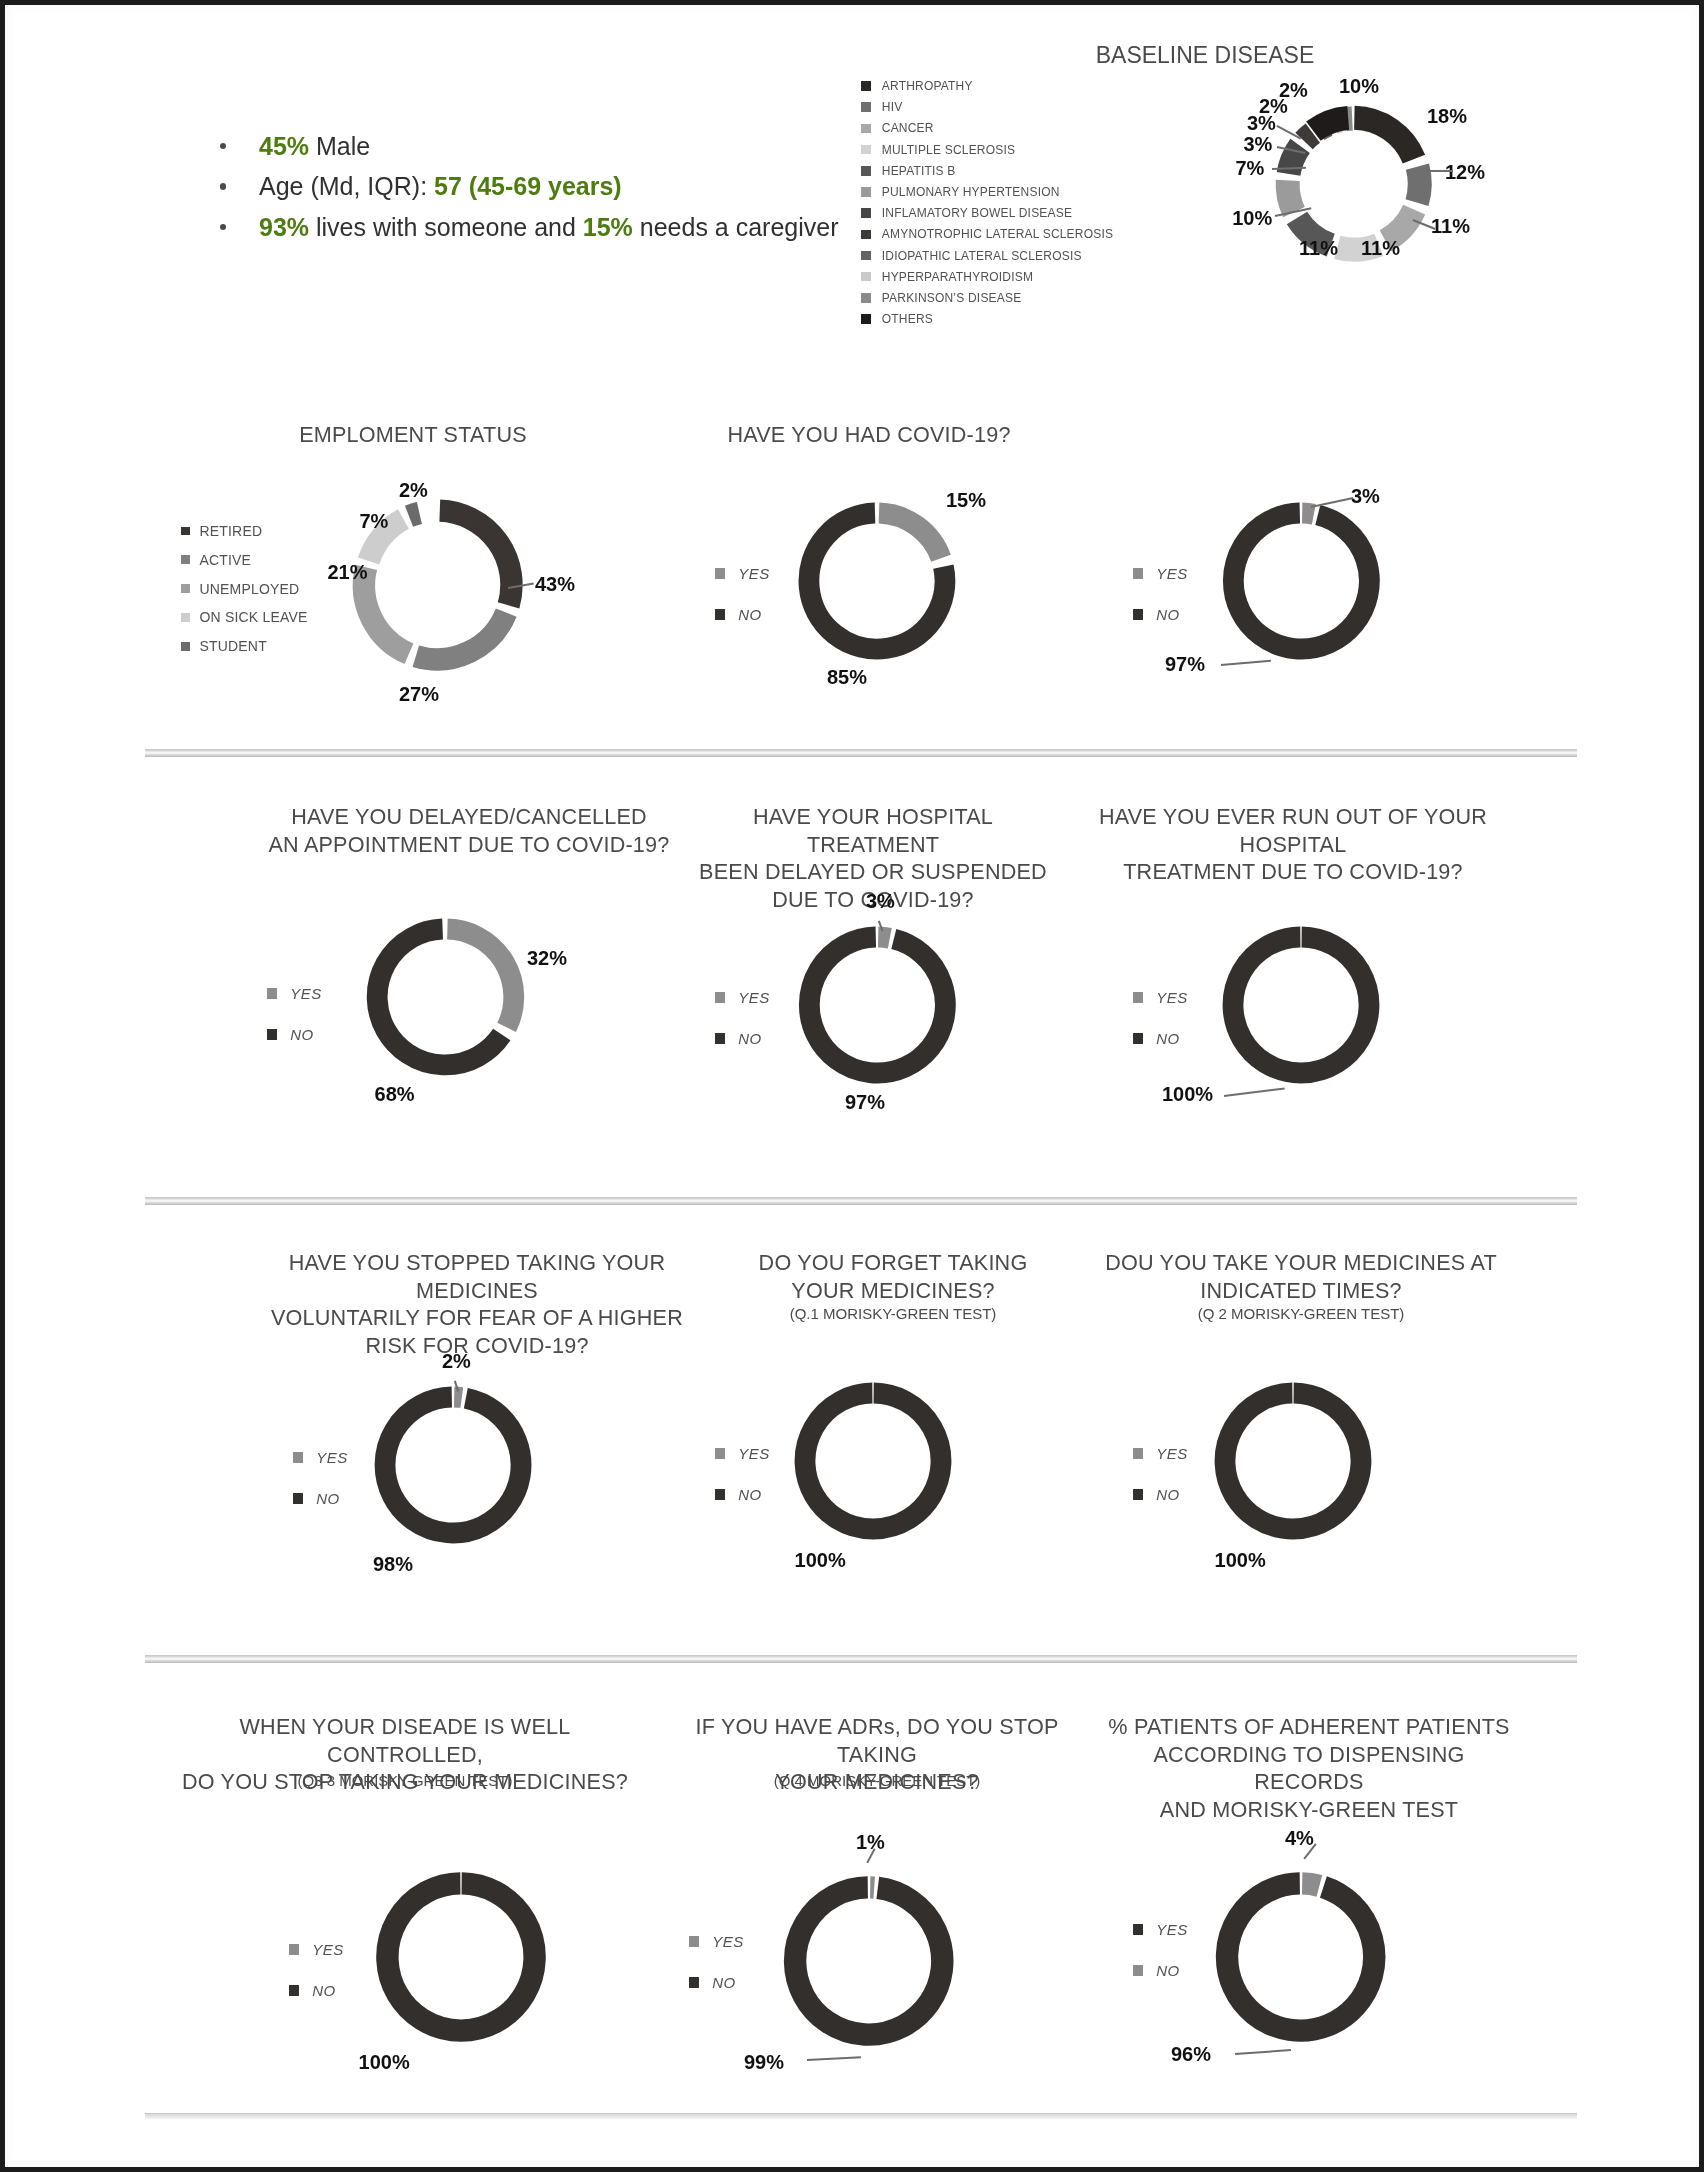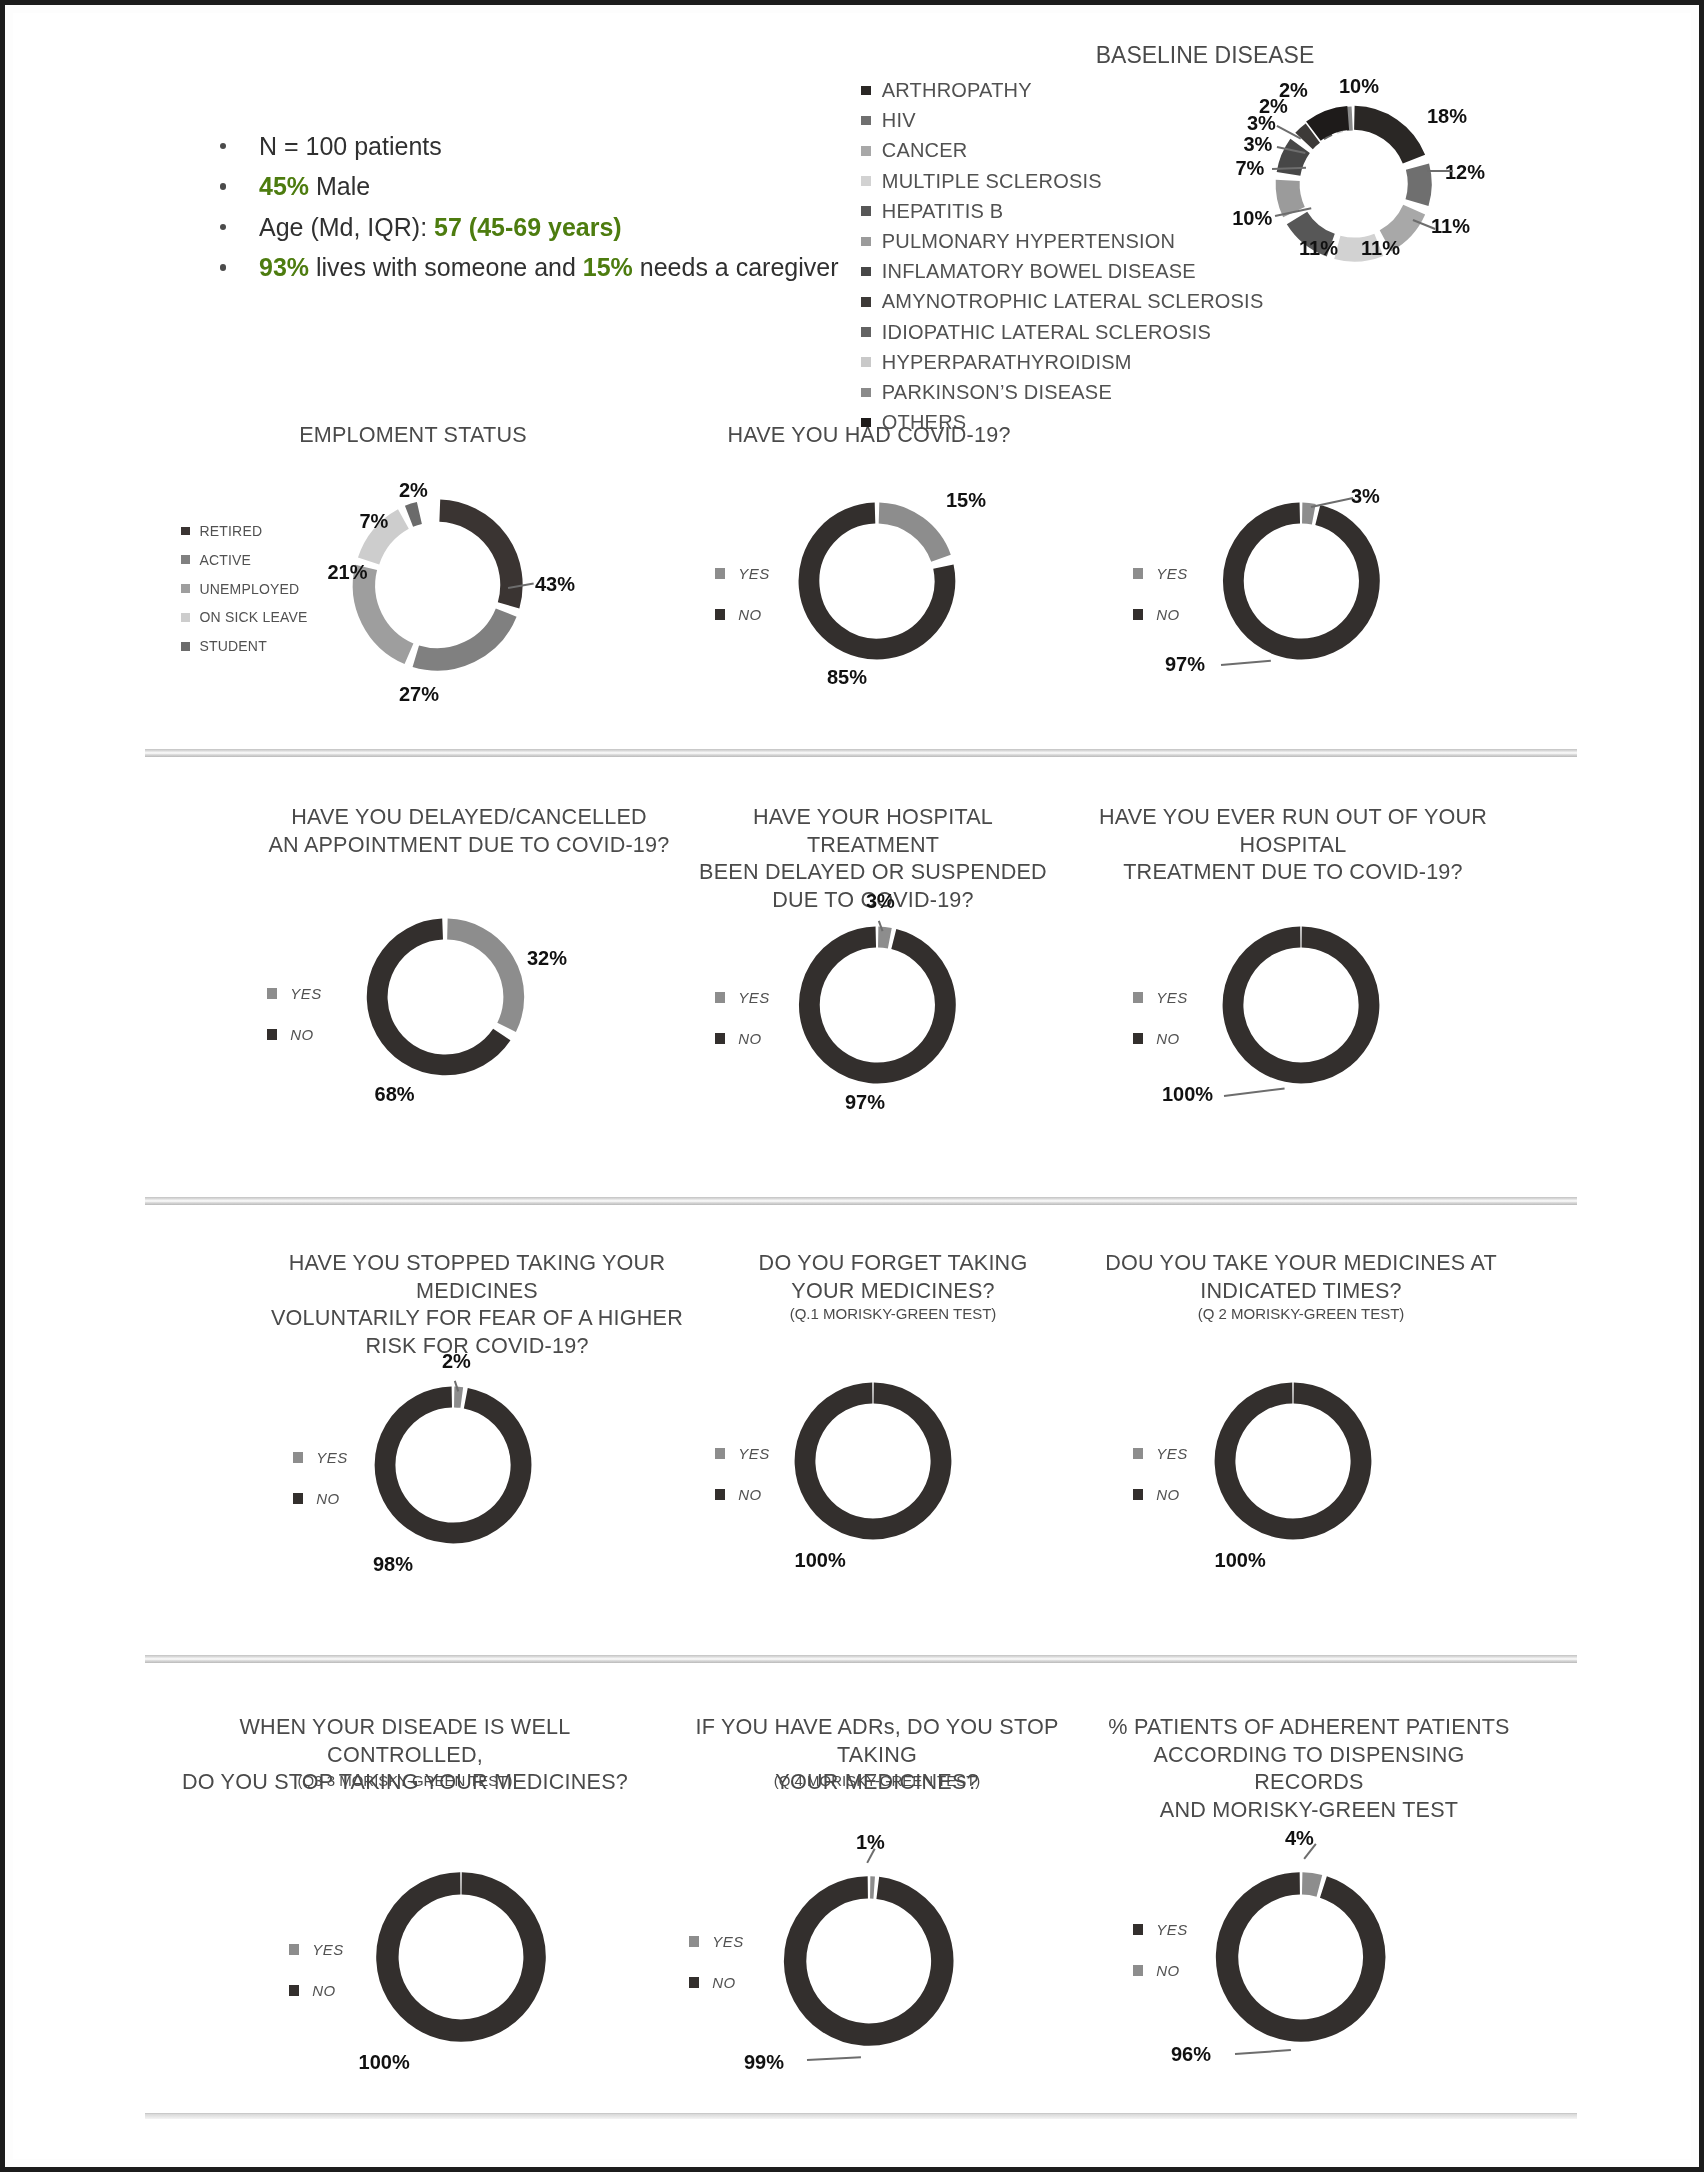--- a/index.html
+++ b/index.html
@@ -50,21 +50,21 @@
   .baseline-title{position:absolute;left:928px;top:29px;width:528px;text-align:center;font-size:23px;color:#4a4a4a;}
 
   
   .legend{position:absolute;}
   .legend .row{display:flex;align-items:center;margin-bottom:2.4px;}
   .legend .sw{width:8.8px;height:8.8px;margin-right:9.6px;flex:0 0 auto;}
   .legend .lb{font-size:14px;color:#515151;letter-spacing:0.2px;white-space:nowrap;}
 
   .legend.big .row{margin-bottom:7.2px;}
   .legend.big .sw{width:9.6px;height:9.6px;margin-right:11.2px;}
-  .legend.big .lb{font-size:20px;}
+  .legend.big .lb{font-size:12px;}
 
   .legend.yn .row{margin-bottom:24px;font-style:italic;}
   .legend.yn .sw{width:10.4px;height:10.4px;margin-right:12.8px;}
   .legend.yn .lb{font-size:15px;letter-spacing:0.5px;}
 
   
   .donut{position:absolute;}
   .donut svg{display:block;overflow:visible;}
   .lbl{
     position:absolute;font-size:20px;font-weight:700;color:#111;
@@ -85,21 +85,20 @@
     height:4.8px;
   }
 </style>
 </head>
 <body>
 
 <div class="page">
 <div class="inner">
 
   <ul class="summary">
-    <li><span>N = 100 patients</span></li>
     <li><b>45%</b><span>  Male</span></li>
     <li><span>Age (Md, IQR): </span><b>57 (45-69 years)</b></li>
     <li><b>93%</b><span> lives with someone and </span><b>15%</b><span> needs a caregiver</span></li>
   </ul>
 
   <div class="baseline-title">BASELINE DISEASE</div>
 
   <div class="legend big" style="left:848px;top:66px;">
     <div class="row">
           <span class="sw" style="background:#2a2725"></span>

